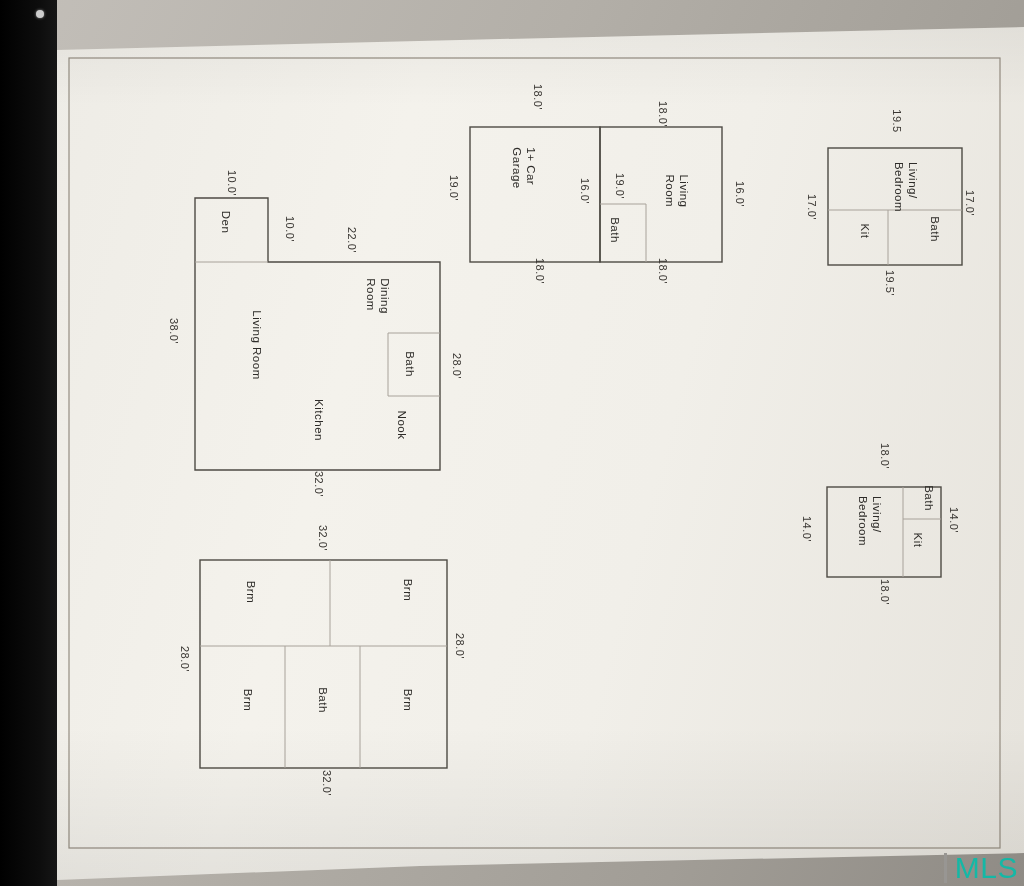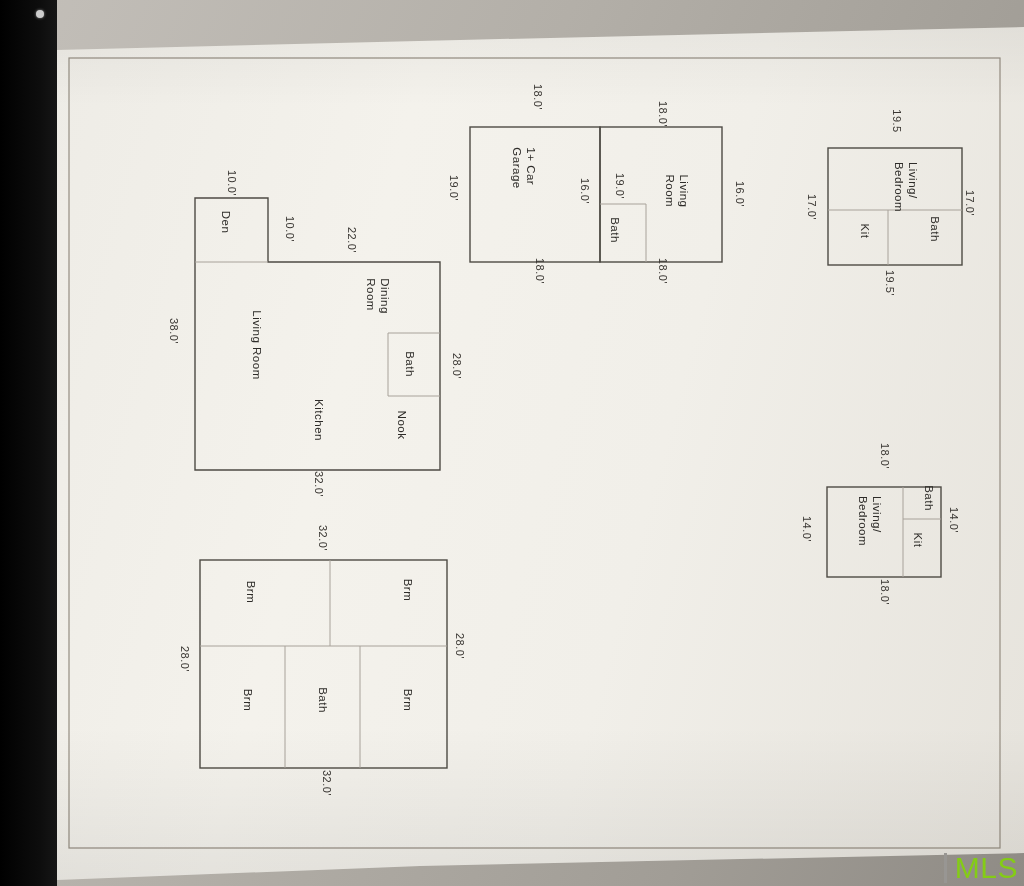--- a/index.html
+++ b/index.html
@@ -49,21 +49,21 @@
     letter-spacing:.5px;
     line-height:1.2;
   }
   .dim { font-size:11px; color:#3a3733; }
   .watermark {
     position:absolute; right:6px; bottom:1px;
     display:flex; align-items:center; gap:8px;
     font-size:30px; color:#8e8d8b; letter-spacing:.5px;
   }
   .watermark .sep { width:3px; height:30px; background:#989693; }
-  .watermark .mls { color:#84cc16; }
+  .watermark .mls { color:#14b8a6; }
 </style>
 </head>
 <body>
 
 <div class="backdrop"></div>
 
 <div class="paper">
 
   <svg class="walls" width="1024" height="886" viewBox="0 0 1024 886">
     <rect class="pageborder" x="69" y="58" width="931" height="790"></rect>

